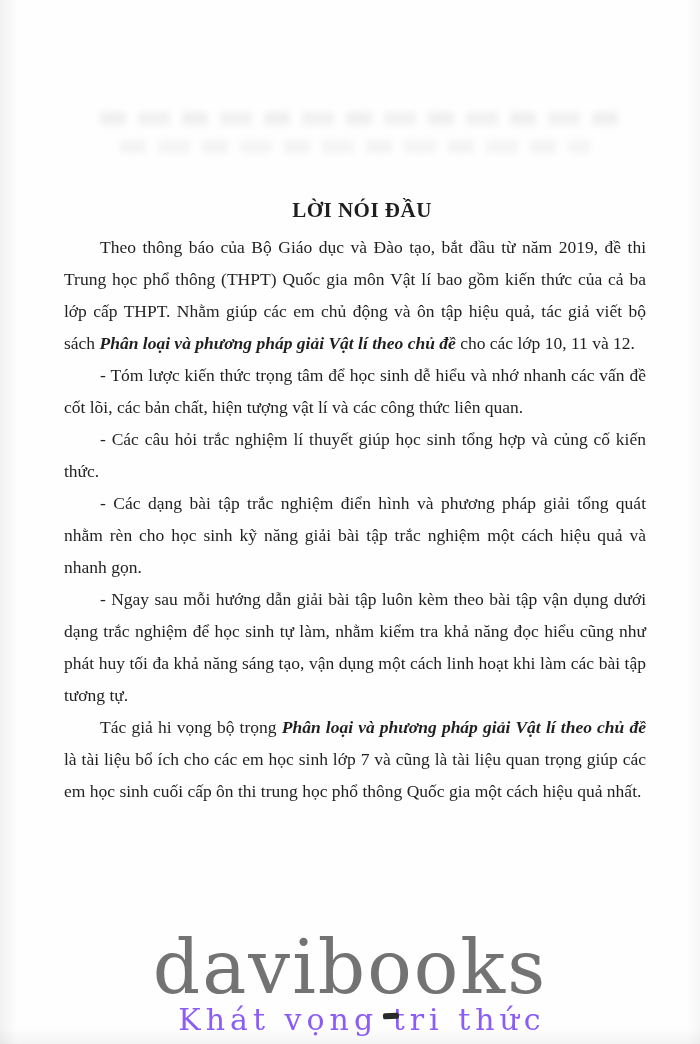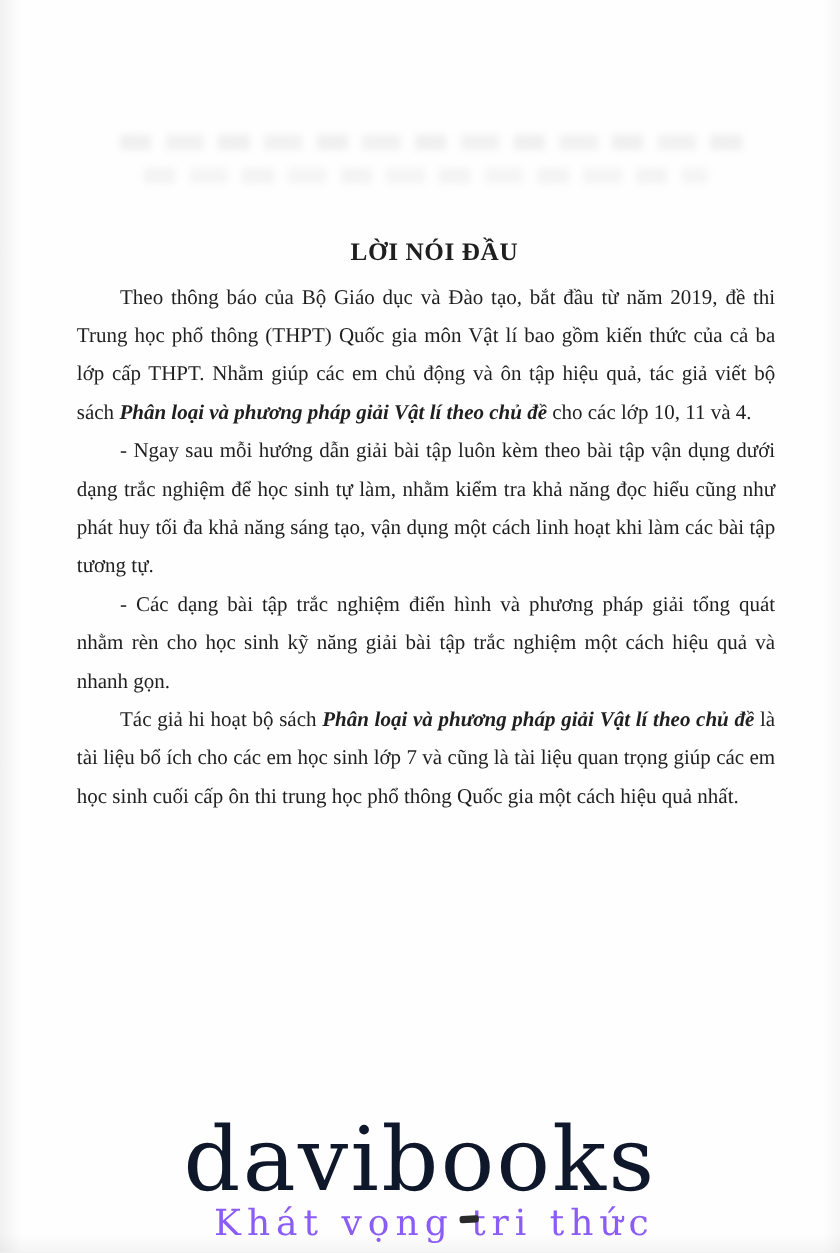--- a/index.html
+++ b/index.html
@@ -73,21 +73,21 @@
     right: 0;
     bottom: 6px;
     text-align: center;
     pointer-events: none;
     user-select: none;
   }
   .wm-brand {
     font-family: "DejaVu Serif", serif;
     font-size: 74px;
     line-height: 70px;
-    color: #0f172a;
+    color: #737373;
     letter-spacing: 2px;
   }
   .wm-slogan {
     font-family: "DejaVu Serif", serif;
     font-size: 30px;
     line-height: 36px;
     color: #8b5cf6;
     letter-spacing: 5px;
     padding-left: 24px;
   }
@@ -106,30 +106,32 @@
 <body>
 
 <div class="page">
 
   <div class="bleed-line l1"></div>
   <div class="bleed-line l2"></div>
 
   <h1 class="title">LỜI NÓI ĐẦU</h1>
 
   <div class="content">
-    <p class="para"><span>Theo thông báo của Bộ Giáo dục và Đào tạo, bắt đầu từ năm 2019, đề thi Trung học phổ thông (THPT) Quốc gia môn Vật lí bao gồm kiến thức của cả ba lớp cấp THPT. Nhằm giúp các em chủ động và ôn tập hiệu quả, tác giả viết bộ sách </span><b>Phân loại và phương pháp giải Vật lí theo chủ đề</b><span> cho các lớp 10, 11 và 4.</span></p>
+    <p class="para"><span>Theo thông báo của Bộ Giáo dục và Đào tạo, bắt đầu từ năm 2019, đề thi Trung học phổ thông (THPT) Quốc gia môn Vật lí bao gồm kiến thức của cả ba lớp cấp THPT. Nhằm giúp các em chủ động và ôn tập hiệu quả, tác giả viết bộ sách </span><b>Phân loại và phương pháp giải Vật lí theo chủ đề</b><span> cho các lớp 10, 11 và 12.</span></p>
 
 
+    <p class="para"><span>- Tóm lược kiến thức trọng tâm để học sinh dễ hiểu và nhớ nhanh các vấn đề cốt lõi, các bản chất, hiện tượng vật lí và các công thức liên quan.</span></p>
 
+    <p class="para"><span>- Các câu hỏi trắc nghiệm lí thuyết giúp học sinh tổng hợp và củng cố kiến thức.</span></p>
+
+    <p class="para"><span>- Các dạng bài tập trắc nghiệm điển hình và phương pháp giải tổng quát nhằm rèn cho học sinh kỹ năng giải bài tập trắc nghiệm một cách hiệu quả và nhanh gọn.</span></p>
 
     <p class="para"><span>- Ngay sau mỗi hướng dẫn giải bài tập luôn kèm theo bài tập vận dụng dưới dạng trắc nghiệm để học sinh tự làm, nhằm kiểm tra khả năng đọc hiểu cũng như phát huy tối đa khả năng sáng tạo, vận dụng một cách linh hoạt khi làm các bài tập tương tự.</span></p>
 
-    <p class="para"><span>- Các dạng bài tập trắc nghiệm điển hình và phương pháp giải tổng quát nhằm rèn cho học sinh kỹ năng giải bài tập trắc nghiệm một cách hiệu quả và nhanh gọn.</span></p>
-
-    <p class="para"><span>Tác giả hi hoạt bộ sách </span><b>Phân loại và phương pháp giải Vật lí theo chủ đề</b><span> là tài liệu bổ ích cho các em học sinh lớp 7 và cũng là tài liệu quan trọng giúp các em học sinh cuối cấp ôn thi trung học phổ thông Quốc gia một cách hiệu quả nhất.</span></p>
+    <p class="para"><span>Tác giả hi vọng bộ trọng </span><b>Phân loại và phương pháp giải Vật lí theo chủ đề</b><span> là tài liệu bổ ích cho các em học sinh lớp 7 và cũng là tài liệu quan trọng giúp các em học sinh cuối cấp ôn thi trung học phổ thông Quốc gia một cách hiệu quả nhất.</span></p>
   </div>
 
   <div class="watermark">
     <div class="wm-brand">davibooks</div>
     <div class="wm-slogan">Khát vọng tri thức</div>
   </div>
 
   <div class="ink-mark"></div>
 
 </div>

